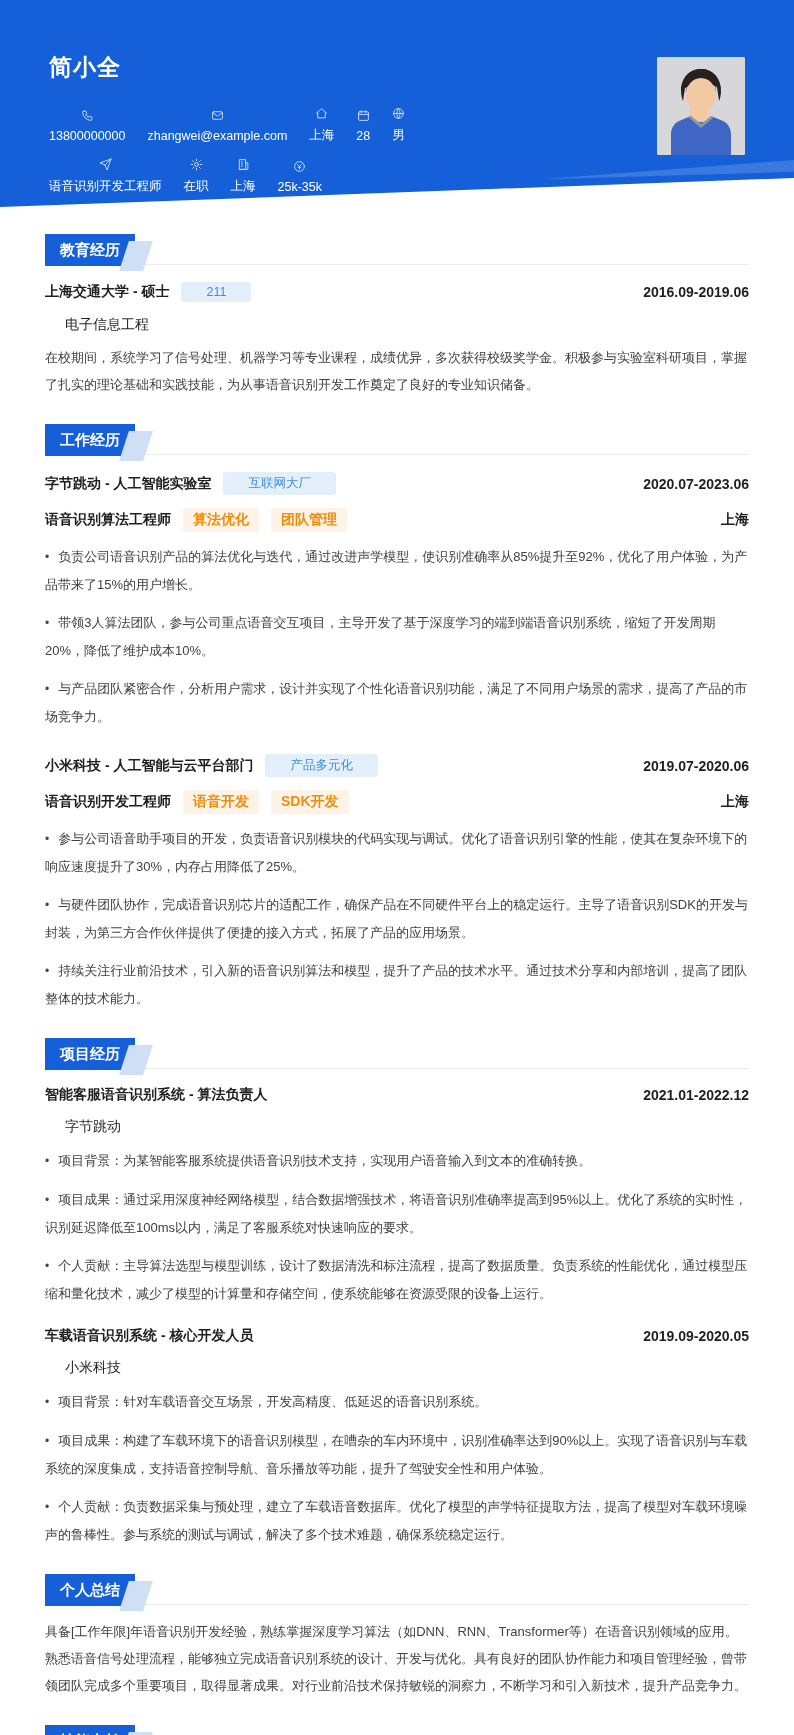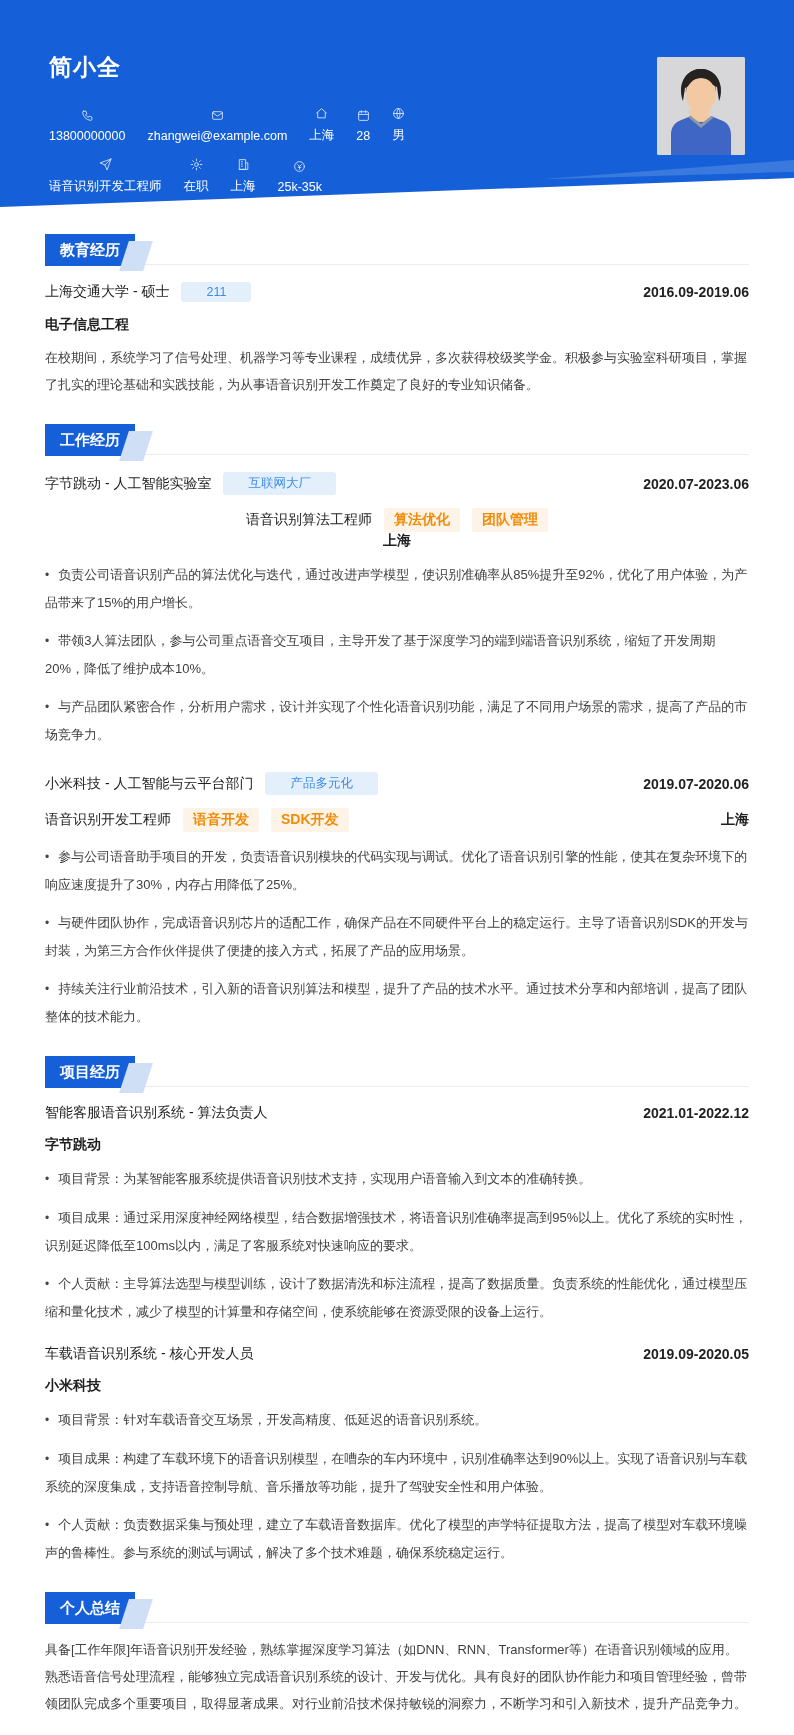--- a/index.html
+++ b/index.html
@@ -44,26 +44,26 @@
     position:relative; z-index:0; display:inline-block;
     background:var(--primary); color:#fff; font-size:15px; font-weight:700;
     padding:7px 15px; line-height:18px;
   }
   .badge::before{
     content:""; position:absolute; top:7px; bottom:-5px; right:-13px; width:24px;
     background:#cfdff6; transform:skewX(-18deg); z-index:-1;
   }
   .item-row{display:flex; justify-content:space-between; align-items:center; margin-top:16px;}
   .item-left{display:flex; align-items:center; gap:12px;}
-  .item-title{font-size:14px; font-weight:400; color:var(--ink);}
+  .item-title{font-size:14px; font-weight:700; color:var(--ink);}
   .item-date{font-size:14px; font-weight:700; color:var(--ink);}
   .item-loc{font-size:14px; font-weight:700; color:var(--ink);}
   .tag-blue{background:var(--tag-blue-bg); color:var(--tag-blue-tx); font-size:12.5px; padding:3px 25px; border-radius:3px;}
   .tag-orange{background:var(--tag-orange-bg); color:var(--tag-orange-tx); font-size:14px; font-weight:700; padding:3px 10px; border-radius:3px;}
-  .sub-bold{font-size:14px; font-weight:700; color:var(--ink); margin-top:14px;}
+  .sub-bold{font-size:14px; font-weight:400; color:var(--ink); margin-top:14px;margin-left:20px;}
   .para{line-height:27px; margin-top:10px;}
   .bullet{line-height:27px; margin-top:11px;}
   .dot{color:#444; margin-right:9px; font-size:12px;}
 </style>
 </head>
 <body>
 
 <div class="hero">
   <div class="stripe"></div>
   <h1>简小全</h1>
@@ -186,21 +186,21 @@
     <span class="badge">工作经历</span>
   </div>
 
   <div class="item-row">
     <span class="item-left">
       <span class="item-title">字节跳动 - 人工智能实验室</span>
       <span class="tag-blue">互联网大厂</span>
     </span>
     <span class="item-date">2020.07-2023.06</span>
   </div>
-  <div class="item-row" style="margin-top:13px;flex-direction:column;">
+  <div class="item-row" style="margin-top:13px;">
     <span class="item-left">
       <span class="item-title">语音识别算法工程师</span>
       <span class="tag-orange">算法优化</span>
       <span class="tag-orange">团队管理</span>
     </span>
     <span class="item-loc">上海</span>
   </div>
   <p class="bullet"><span class="dot">•</span><span>负责公司语音识别产品的算法优化与迭代，通过改进声学模型，使识别准确率从85%提升至92%，优化了用户体验，为产品带来了15%的用户增长。</span></p>
   <p class="bullet"><span class="dot">•</span><span>带领3人算法团队，参与公司重点语音交互项目，主导开发了基于深度学习的端到端语音识别系统，缩短了开发周期20%，降低了维护成本10%。</span></p>
   <p class="bullet"><span class="dot">•</span><span>与产品团队紧密合作，分析用户需求，设计并实现了个性化语音识别功能，满足了不同用户场景的需求，提高了产品的市场竞争力。</span></p>

